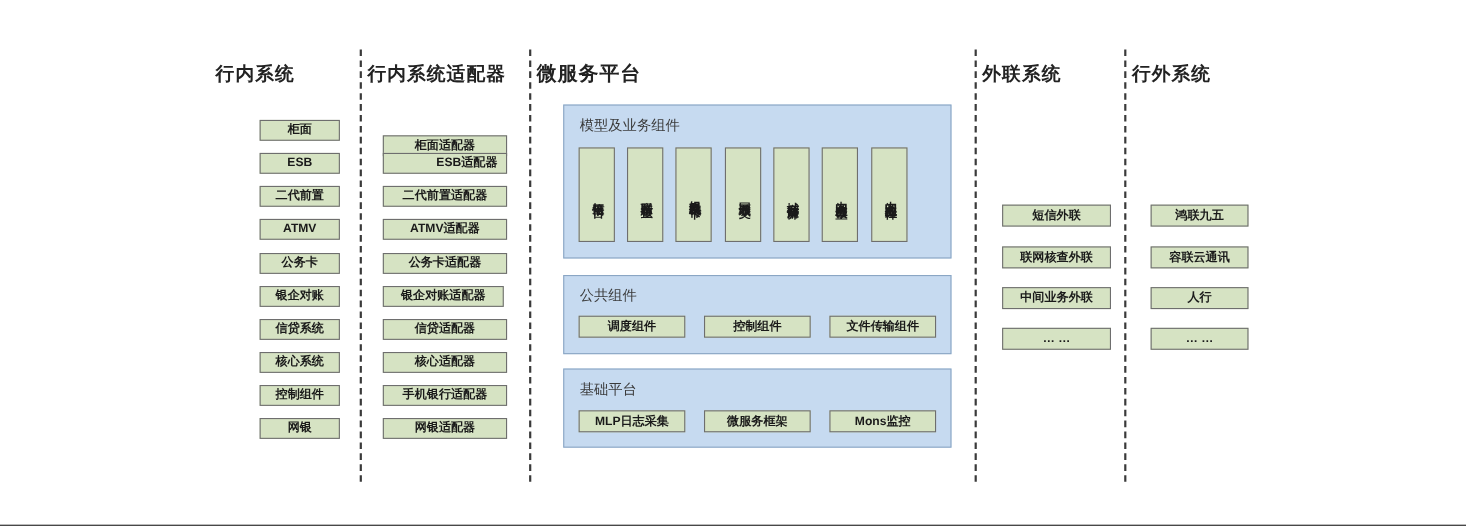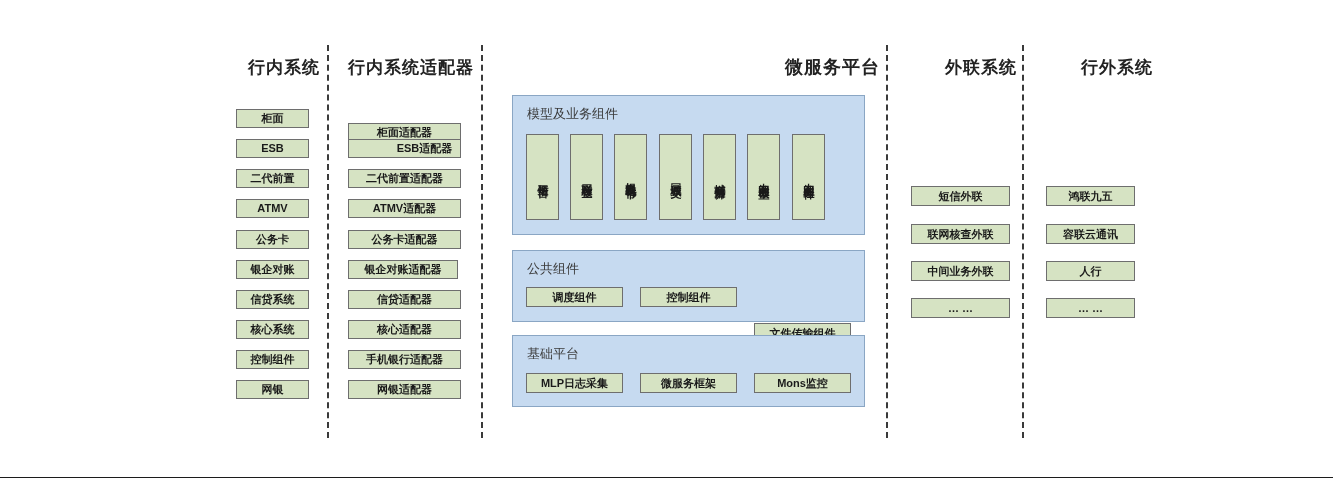--- a/index.html
+++ b/index.html
@@ -13,21 +13,21 @@
   #canvas { position: relative; width: 1333px; height: 483px; background: #fff; }
 
   .divider {
     position: absolute;
     width: 0; top: 45px; height: 393px;
     border-left: 2px dashed #3a3a3a;
   }
 
   .col-title {
     position: absolute;
-    text-align: right;
+    text-align: left;
     font-size: 17px;
     font-weight: bold;
     color: #222222;
     letter-spacing: 1px;
     white-space: nowrap;
   }
 
   .gbox {
     position: absolute;
     background: #d6e3c3;
@@ -140,21 +140,21 @@
     </div>
   <div class="vbox" style="left:792px; top:134px; width:33px; height:86px;">
       <span>中间业务组件</span>
     </div>
 
   <div class="panel" style="left:512px; top:250px; width:353px; height:72px;padding-left:44px;">
     <div class="panel-title">公共组件</div>
   </div>
   <div class="gbox" style="left:526px; top:287px; width:97px; height:20px;">调度组件</div>
   <div class="gbox" style="left:640px; top:287px; width:97px; height:20px;">控制组件</div>
-  <div class="gbox" style="left:754px; top:287px; width:97px; height:20px;margin-top:36px;">文件传输组件</div>
+  <div class="gbox" style="left:754px; top:287px; width:97px; height:20px;">文件传输组件</div>
 
   <div class="panel" style="left:512px; top:335px; width:353px; height:72px;">
     <div class="panel-title">基础平台</div>
   </div>
   <div class="gbox" style="left:526px; top:373px; width:97px; height:20px;">MLP日志采集</div>
   <div class="gbox" style="left:640px; top:373px; width:97px; height:20px;">微服务框架</div>
   <div class="gbox" style="left:754px; top:373px; width:97px; height:20px;">Mons监控</div>
 
   <div class="gbox" style="left:911px; top:186px; width:99px; height:20px;">短信外联</div>
   <div class="gbox" style="left:911px; top:224px; width:99px; height:20px;">联网核查外联</div>

